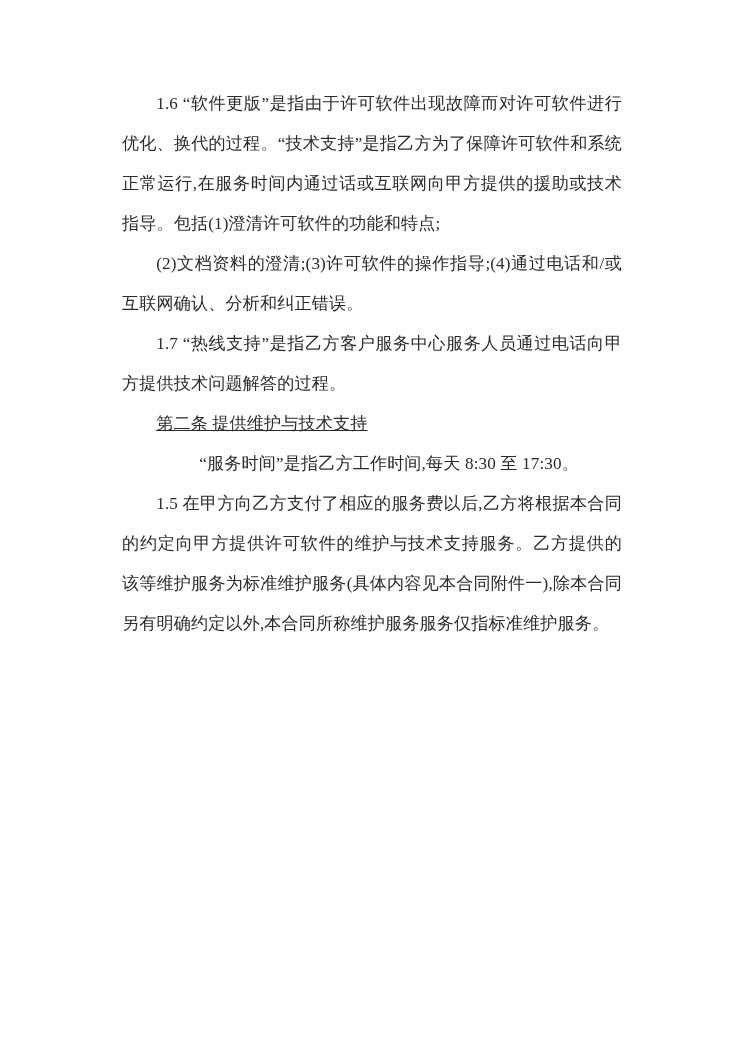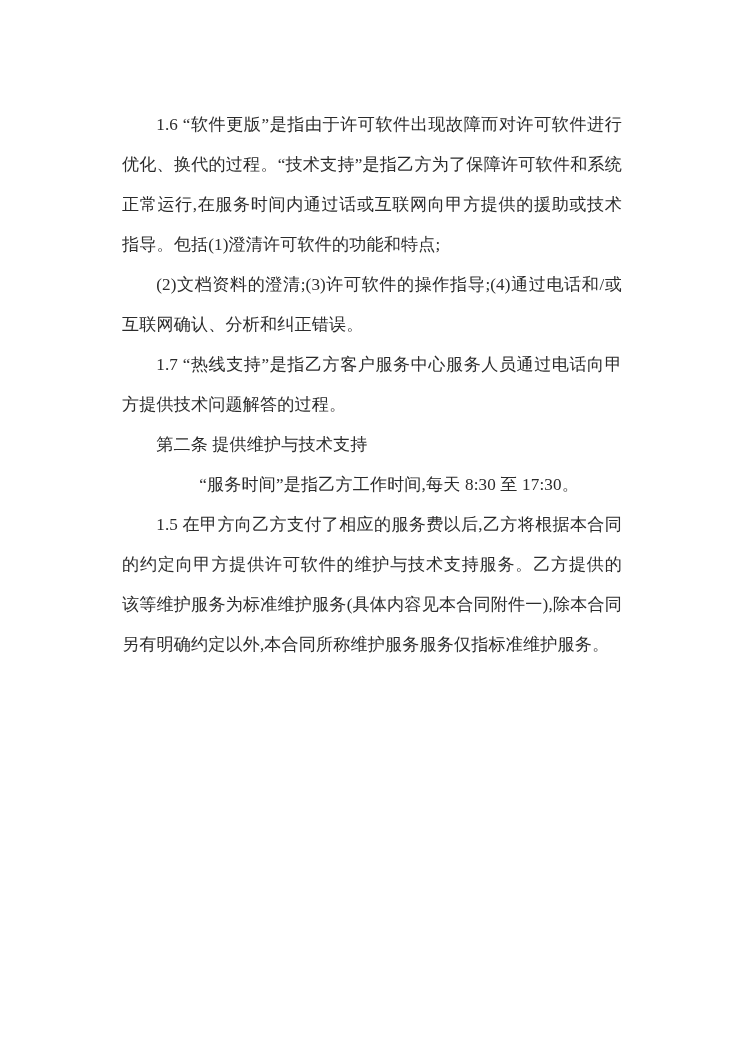--- a/index.html
+++ b/index.html
@@ -14,21 +14,20 @@
     overflow: hidden;
     position: relative;
   }
 
   #page {
     position: relative;
     width: 742px;
     height: 921px;
     background: #ffffff;
     overflow: hidden;
-    margin-top: 21px;
   }
 
   #doc-body {
     position: absolute;
     left: 122px;
     top: 84px;
     width: 500px;
   }
 
   .para {
@@ -40,20 +39,21 @@
     text-justify: inter-character;
     text-indent: 2em;
     letter-spacing: 0.15px;
     font-weight: 400;
     -webkit-font-smoothing: antialiased;
   }
 
   .para.heading {
     text-indent: 2em;
     text-align: left;
+    text-decoration: underline;
   }
 
   .para.shortline {
     text-align: center;
   }
 
   
   #watermark {
     position: absolute;
     left: 503px;

